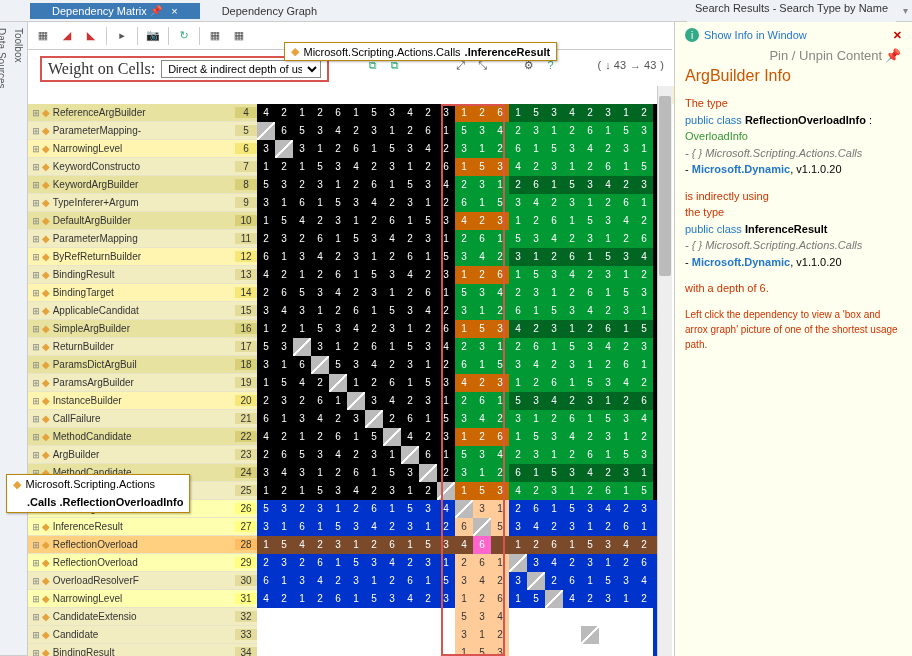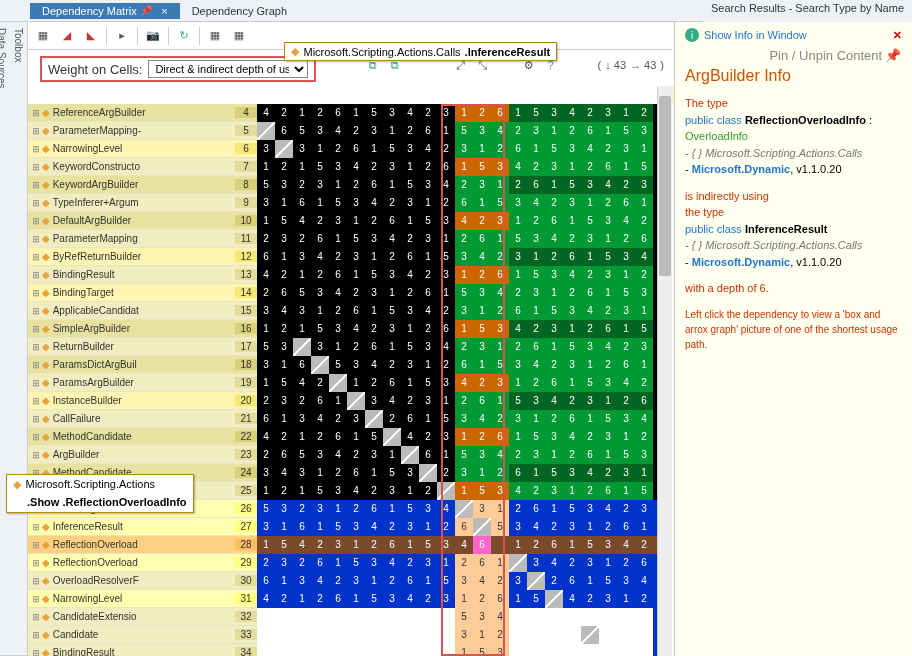--- a/index.html
+++ b/index.html
@@ -1,29 +1,29 @@
 <!DOCTYPE html>
 <html><head>
 <meta charset="utf-8">
 <style>
 * { box-sizing: border-box; margin: 0; padding: 0; }
 body { font-family: "Segoe UI", Tahoma, sans-serif; font-size: 11px; background: #fff; width: 912px; height: 656px; overflow: hidden; position: relative; }
 .top-tabs { display: flex; align-items: center; height: 22px; background: #eef2f7; border-bottom: 1px solid #ccc; padding-left: 30px; }
-.tab { padding: 2px 12px; font-size: 11px; color: #333; cursor: pointer; display: flex; align-items: center; gap: 4px; }
+.tab { padding: 2px 22px; font-size: 11px; color: #333; cursor: pointer; display: flex; align-items: center; gap: 4px; }
 .tab.active { background: #3b7ab5; color: #fff; }
 .tab .pin { font-size: 10px; }
 .tab .close { font-size: 11px; margin-left: 4px; }
-.search-tab { position: absolute; right: 0; top: 0; height: 22px; padding: 2px 8px; font-size: 11px; color: #333; background: #eef2f7; }
+.search-tab { position: absolute; right: 16px; top: 0; height: 22px; padding: 2px 8px; font-size: 11px; color: #333; background: #eef2f7; }
 .sidebar-left { position: absolute; left: 0; top: 22px; bottom: 0; width: 28px; background: #eef2f7; border-right: 1px solid #ccc; writing-mode: vertical-rl; text-orientation: mixed; }
 .sidebar-left span { display: block; padding: 6px 3px; font-size: 10px; color: #555; border-bottom: 1px solid #ccc; cursor: pointer; }
 .toolbar { position: absolute; left: 28px; top: 22px; right: 240px; height: 28px; display: flex; align-items: center; gap: 6px; padding: 0 6px; border-bottom: 1px solid #ccc; }
 .tb-btn { width: 18px; height: 18px; display: inline-flex; align-items: center; justify-content: center; font-size: 11px; cursor: pointer; color: #555; }
 .tb-sep { width: 1px; height: 18px; background: #ccc; }
 .weight-row { position: absolute; left: 40px; top: 56px; height: 26px; display: flex; align-items: center; gap: 6px; border: 2px solid #d9534f; padding: 2px 6px; background: #fff; }
-.weight-label { font-size: 13px; color: #333; }
+.weight-label { font-size: 16px; color: #333; font-family: Liberation Serif, serif; }
 .weight-select { font-size: 11px; padding: 1px 2px; border: 1px solid #888; width: 160px; background: #fff; }
 .tooltip-pop { position: absolute; background: #fff; border: 1px solid #b8860b; padding: 2px 6px; font-size: 11px; display: flex; align-items: center; gap: 4px; box-shadow: 1px 1px 2px rgba(0,0,0,.3); z-index: 50; }
 .tooltip-pop .ico { color: #e6a23c; }
 .matrix-area { position: absolute; left: 28px; top: 86px; right: 240px; bottom: 0; overflow: hidden; background: #fff; display: flex; }
 .row-labels { width: 229px; flex-shrink: 0; }
 .row-item { display: flex; align-items: center; height: 18px; padding-left: 2px; font-size: 10px; color: #333; cursor: pointer; border-bottom: 1px solid #e8e4c8; }
 .row-item .expand { width: 12px; color: #888; font-size: 9px; text-align: center; }
 .row-item .rico { color: #e6a23c; margin-right: 3px; font-size: 10px; }
 .row-item .rname { flex: 1; overflow: hidden; text-overflow: ellipsis; white-space: nowrap; }
 .row-item .rnum { width: 22px; text-align: center; font-size: 10px; }
@@ -117,21 +117,21 @@
   <span class="ico">◆</span>
   <span>Microsoft.Scripting.Actions.Calls</span>
   <b>.InferenceResult</b>
 </div>
 
 <div class="tooltip-pop" style="left:6px;top:474px;flex-direction:column;align-items:flex-start;line-height:1.3">
   <div style="display:flex;gap:4px">
       <span class="ico">◆</span>
       <span>Microsoft.Scripting.Actions</span>
     </div>
-  <b style="padding-left:14px">.Show .ReflectionOverloadInfo</b>
+  <b style="padding-left:14px">.Calls .ReflectionOverloadInfo</b>
 </div>
 
 <div class="col-nums" id="colhdrs">
     <span>5</span>
     <span>6</span>
     <span>17</span>
     <span>18</span>
     <span>19</span>
     <span>20</span>
     <span>21</span>

